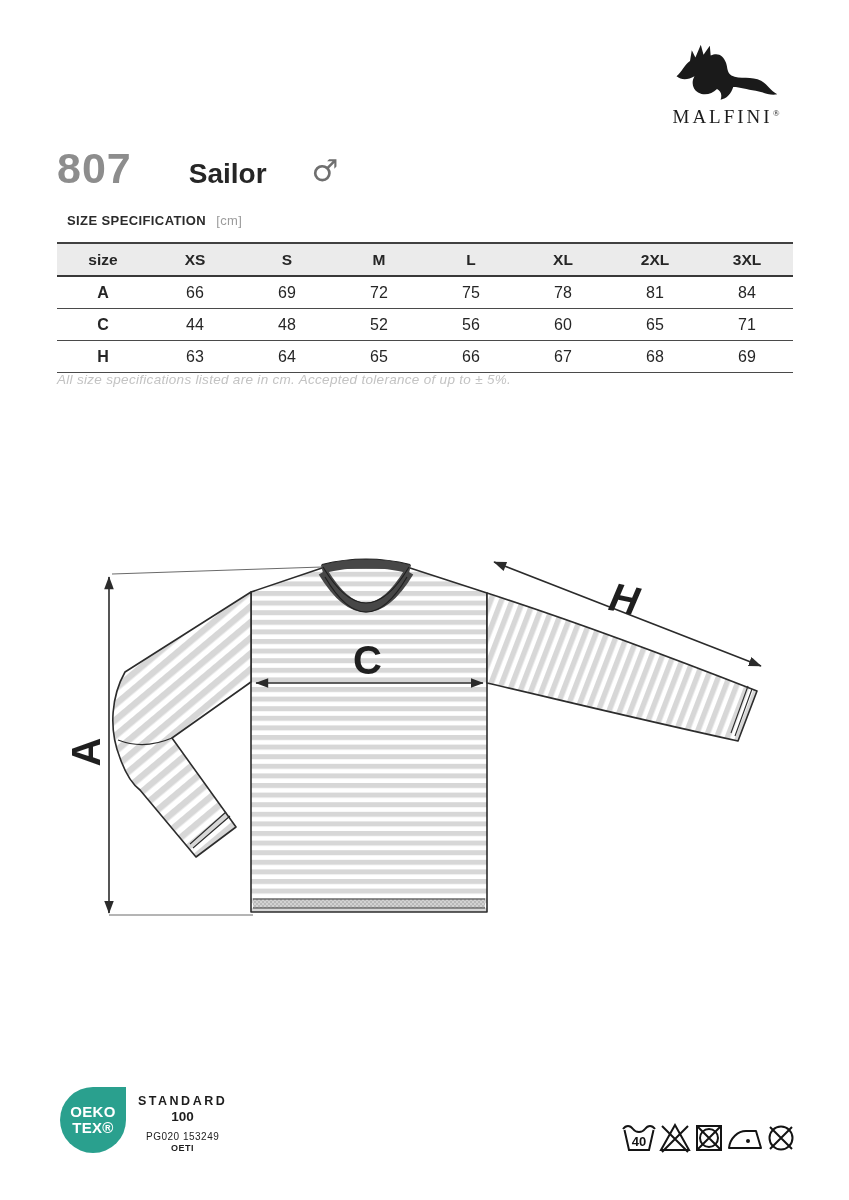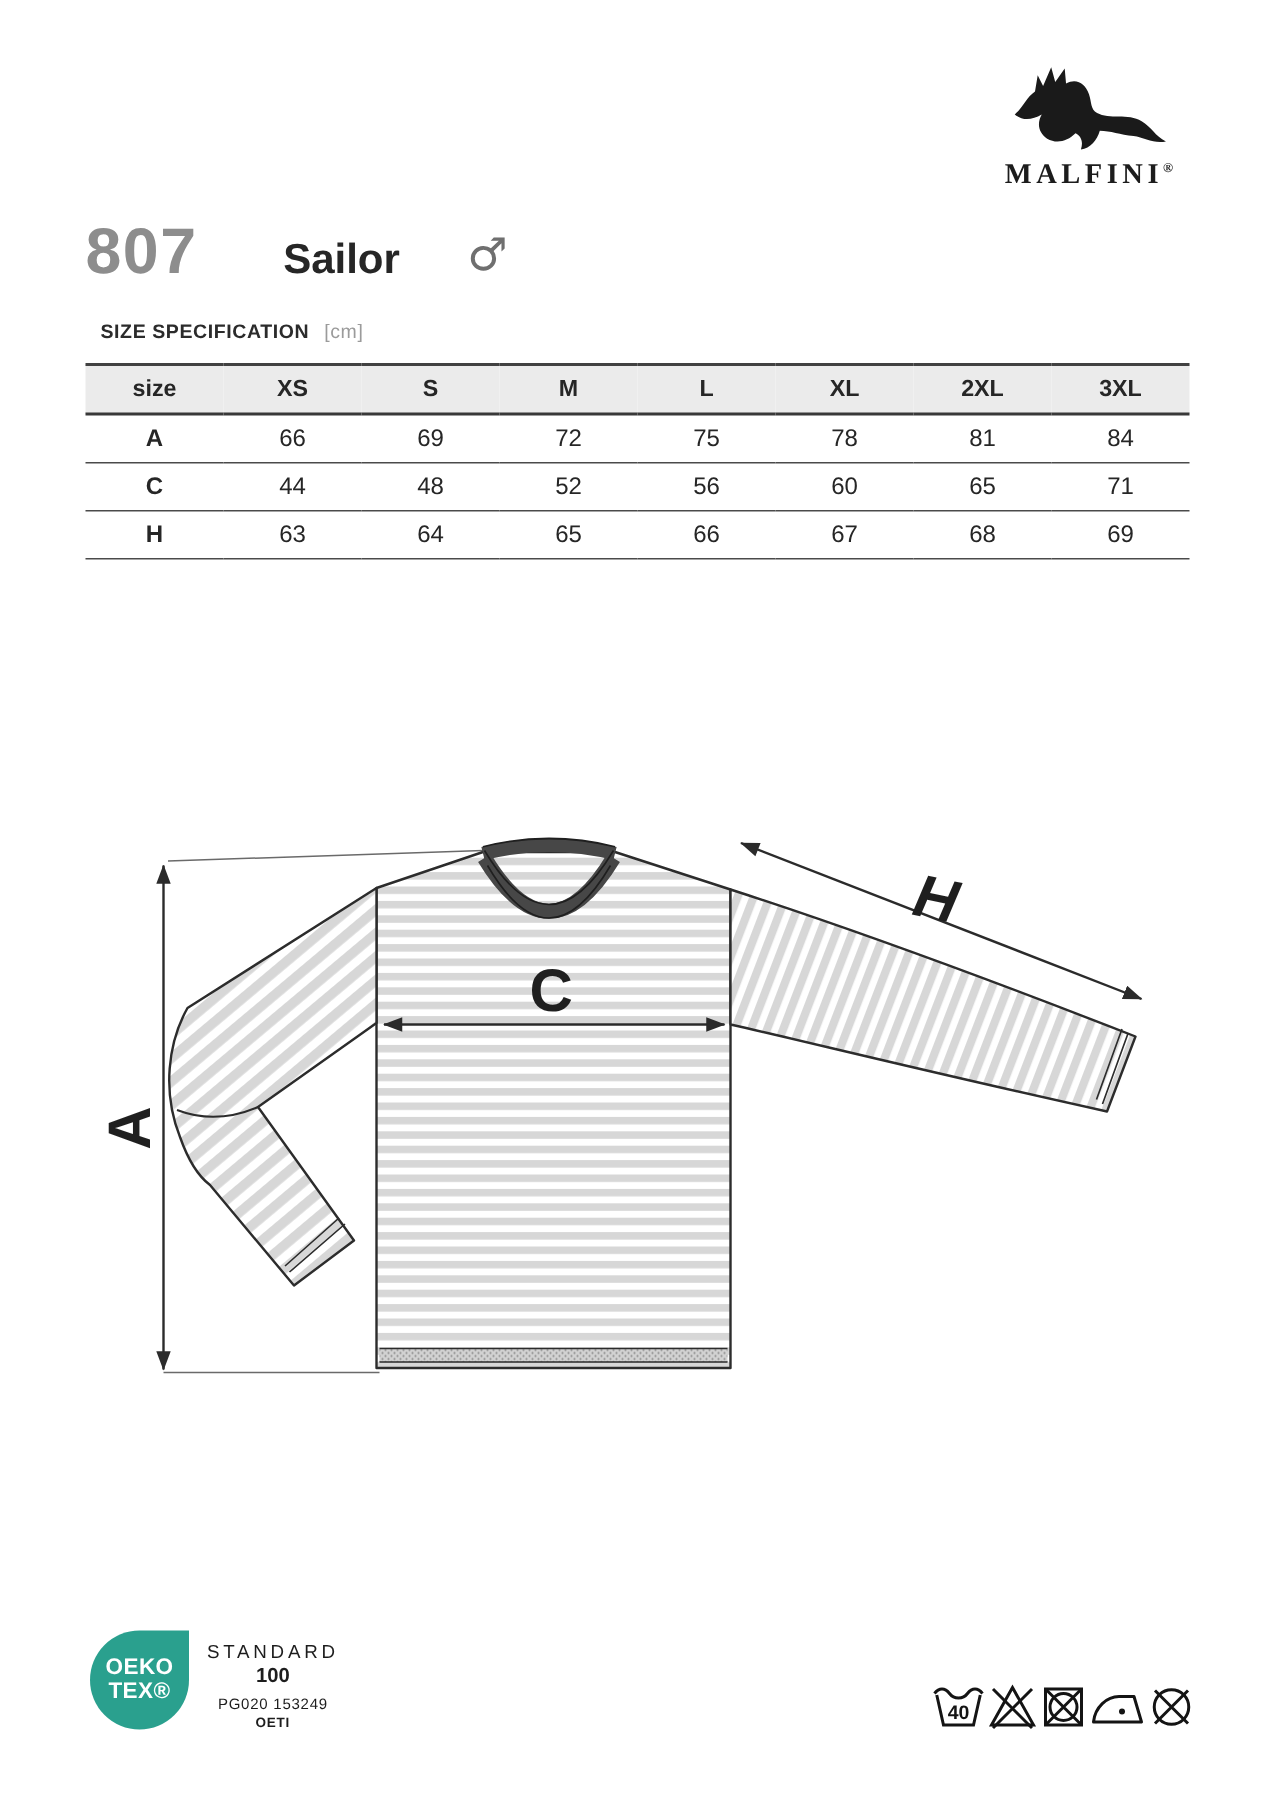--- a/index.html
+++ b/index.html
@@ -2,21 +2,21 @@
 <html><head>
 <meta charset="utf-8">
 <style>
   html,body{margin:0;padding:0;background:#fff;}
   .page{position:relative;width:849px;height:1200px;background:#ffffff;overflow:hidden;
         font-family:"Liberation Sans",sans-serif;color:#262626;}
 
   
   .brand{position:absolute;top:34px;right:52px;width:142px;text-align:center;}
   .brand svg{display:block;margin:0 auto;}
-  .wordmark{font-family:"Liberation Serif",serif;font-weight:700;font-size:19px;
+  .wordmark{font-family:"Liberation Serif",serif;font-weight:400;font-size:19px;
             letter-spacing:3px;color:#1c1c1c;white-space:nowrap;}
   .wordmark sup{font-size:9px;letter-spacing:0;}
 
   
   .title-row{position:absolute;left:57px;top:144px;display:flex;align-items:baseline;gap:31px;}
   .prod-code{font-size:43px;font-weight:700;letter-spacing:1px;color:#8d8d8d;}
   .prod-name{font-size:28px;font-weight:700;color:#262626;margin-left:26px;}
   .gender{font-size:30px;color:#6f6f6f;margin-left:14px;position:relative;top:-2px;font-family:"DejaVu Sans",sans-serif;}
 
   
@@ -41,21 +41,21 @@
 
   
   .diagram{position:absolute;left:60px;top:543px;}
 
   
   .oeko{position:absolute;left:60px;top:1086px;display:flex;align-items:flex-end;}
   .oeko-mark{width:66px;height:66px;background:#2aa08e;border-radius:50% 0 50% 50%;
              display:flex;flex-direction:column;align-items:center;justify-content:center;
              color:#fff;font-weight:700;font-size:15px;line-height:1.05;letter-spacing:.3px;}
   .oeko-text{margin-left:12px;text-align:center;color:#1d1d1d;padding-top:8px;}
-  .oeko-text .l1{font-size:12.5px;font-weight:400;letter-spacing:2.5px;}
+  .oeko-text .l1{font-size:12.5px;font-weight:700;letter-spacing:2.5px;}
   .oeko-text .l2{font-size:13.5px;font-weight:700;margin-top:1px;}
   .oeko-text .l3{font-size:10px;font-weight:400;margin-top:7px;letter-spacing:.5px;}
   .oeko-text .l4{font-size:9px;font-weight:700;margin-top:1px;letter-spacing:.5px;}
 
   .care{position:absolute;right:52px;top:1121px;display:flex;align-items:flex-end;}
   .care svg{display:block;margin-left:2px;}
 </style>
 </head>
 <body>
 
@@ -122,20 +122,21 @@
         <td>64</td>
         <td>65</td>
         <td>66</td>
         <td>67</td>
         <td>68</td>
         <td>69</td>
       </tr>
     </tbody>
   </table>
 
+  <div class="note">All size specifications listed are in cm. Accepted tolerance of up to ± 5%.</div>
 
   <svg class="diagram" width="740" height="410" viewBox="0 0 740 410">
     <defs>
       <pattern id="pBody" width="9.6" height="9.6" patternUnits="userSpaceOnUse">
         <rect width="9.6" height="9.6" fill="#ffffff"></rect>
         <rect width="9.6" height="5" fill="#d7d7d7"></rect>
       </pattern>
       <pattern id="pRight" width="10" height="10" patternUnits="userSpaceOnUse" patternTransform="rotate(-69)">
         <rect width="10" height="10" fill="#ffffff"></rect>
         <rect width="10" height="5.5" fill="#d7d7d7"></rect>

